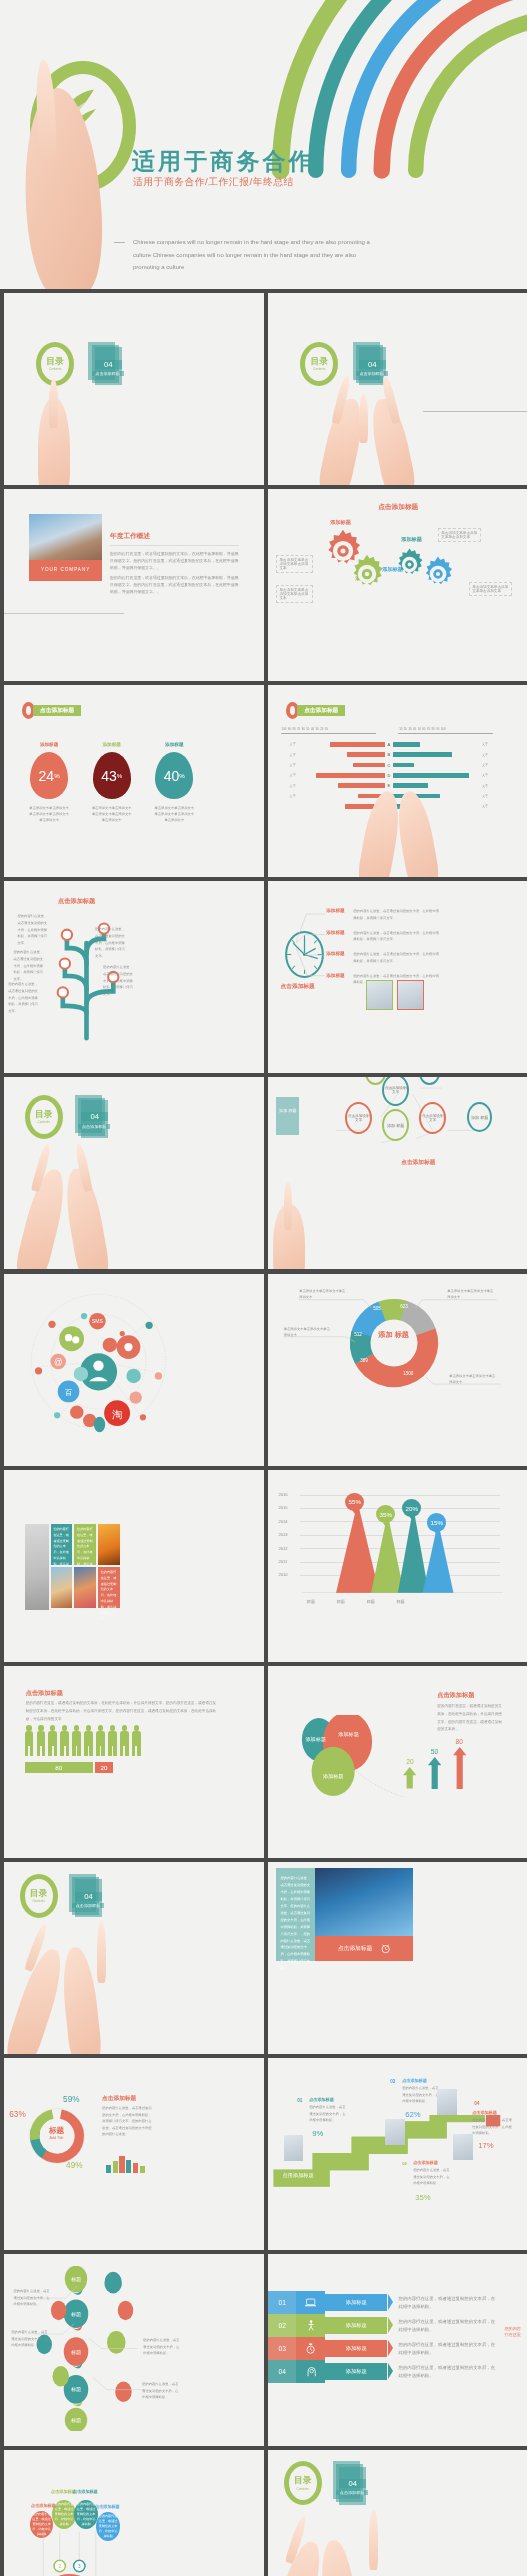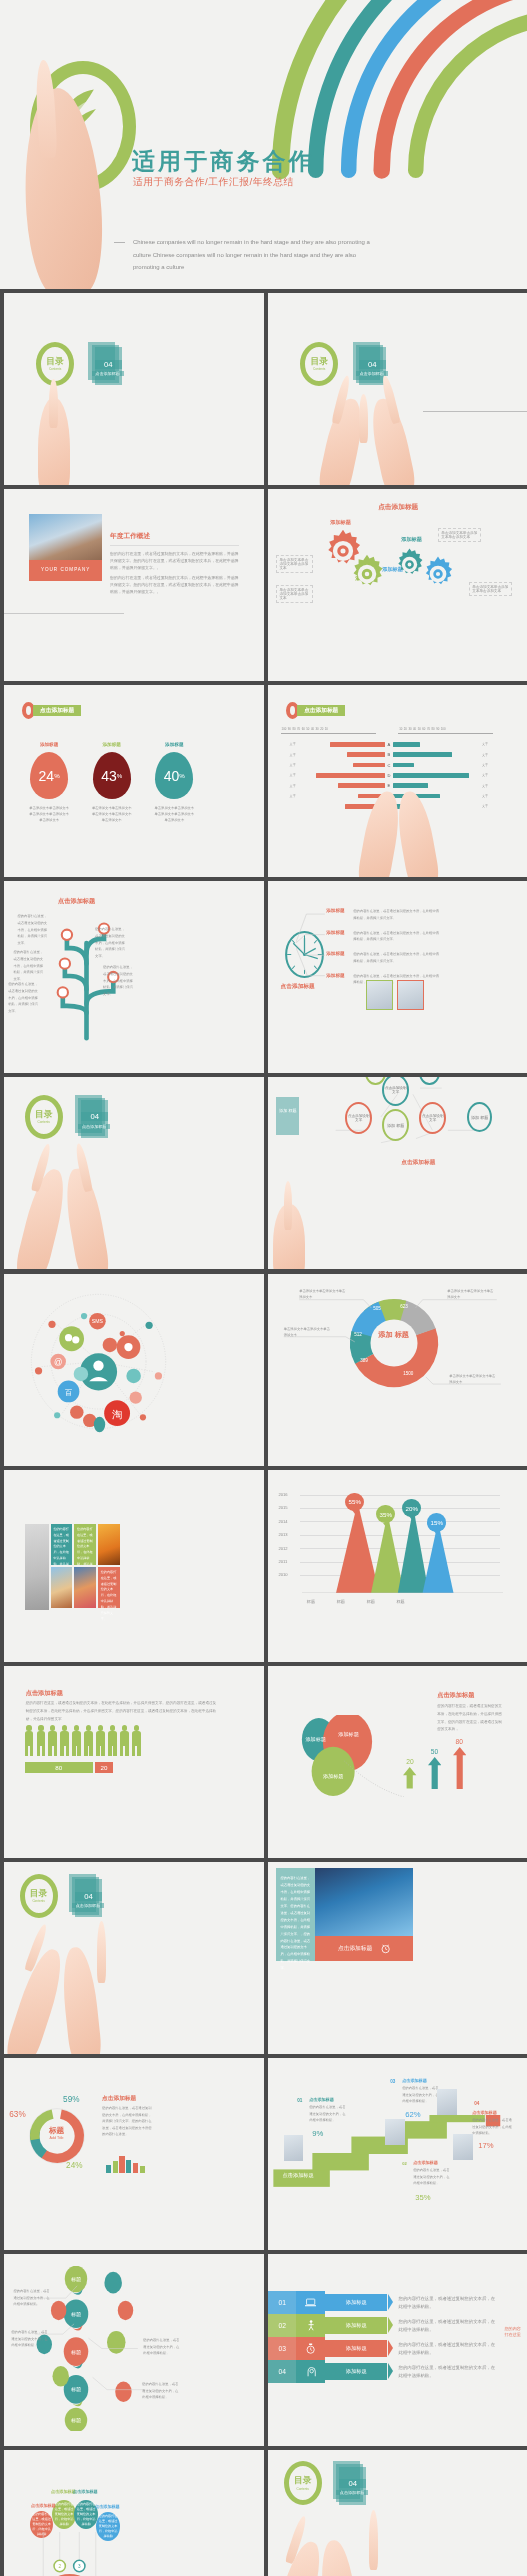--- a/index.html
+++ b/index.html
@@ -798,21 +798,21 @@
       <circle cx="50" cy="50" r="31" fill="none" stroke="#e2705a" stroke-width="13" stroke-dasharray="111 84" transform="rotate(-80 50 50)"></circle>
       <circle cx="50" cy="50" r="31" fill="none" stroke="#3f9e9b" stroke-width="13" stroke-dasharray="37 158" transform="rotate(125 50 50)"></circle>
       <circle cx="50" cy="50" r="31" fill="none" stroke="#a2c25c" stroke-width="13" stroke-dasharray="47 148" transform="rotate(-189 50 50)"></circle>
     </svg>
     <div style="position:absolute;left:29px;top:68px;width:47px;text-align:center;">
       <div style="font-size:7.7px;" class="ttl-orange">标题</div>
       <div style="font-size:3.6px;color:#e2705a;">Add Title</div>
     </div>
     <div style="position:absolute;left:5.2px;top:52px;font-size:8.2px;color:#e2705a;">63%</div>
     <div style="position:absolute;left:59px;top:37px;font-size:8.2px;color:#3f9e9b;">59%</div>
-    <div style="position:absolute;left:62px;top:103px;font-size:8.2px;color:#a2c25c;">24%</div>
+    <div style="position:absolute;left:62px;top:103px;font-size:8.2px;color:#a2c25c;">49%</div>
     <div style="position:absolute;left:98px;top:37px;font-size:5.7px;" class="ttl-orange">点击添加标题</div>
     <p style="position:absolute;left:98px;top:47px;width:52px;font-size:3.3px;color:#8f8f8f;line-height:2;">您的内容打在这里，或者通过复制您的文本后，在此框中选择粘贴，并选择只保留文字。您的内容打在这里，或者通过复制您的文本后您的内容打在这里。</p>
     <div style="position:absolute;left:102px;top:97px;display:flex;align-items:flex-end;gap:1.5px;height:18.5px;">
       <div style="width:5.2px;background:#3f9e9b;height:8.8px;"></div>
       <div style="width:5.2px;background:#a2c25c;height:12px;"></div>
       <div style="width:5.2px;background:#e2705a;height:17.5px;"></div>
       <div style="width:5.2px;background:#3f9e9b;height:13.4px;"></div>
       <div style="width:5.2px;background:#e2705a;height:10.8px;"></div>
       <div style="width:5.2px;background:#a2c25c;height:7.7px;"></div>
     </div>

